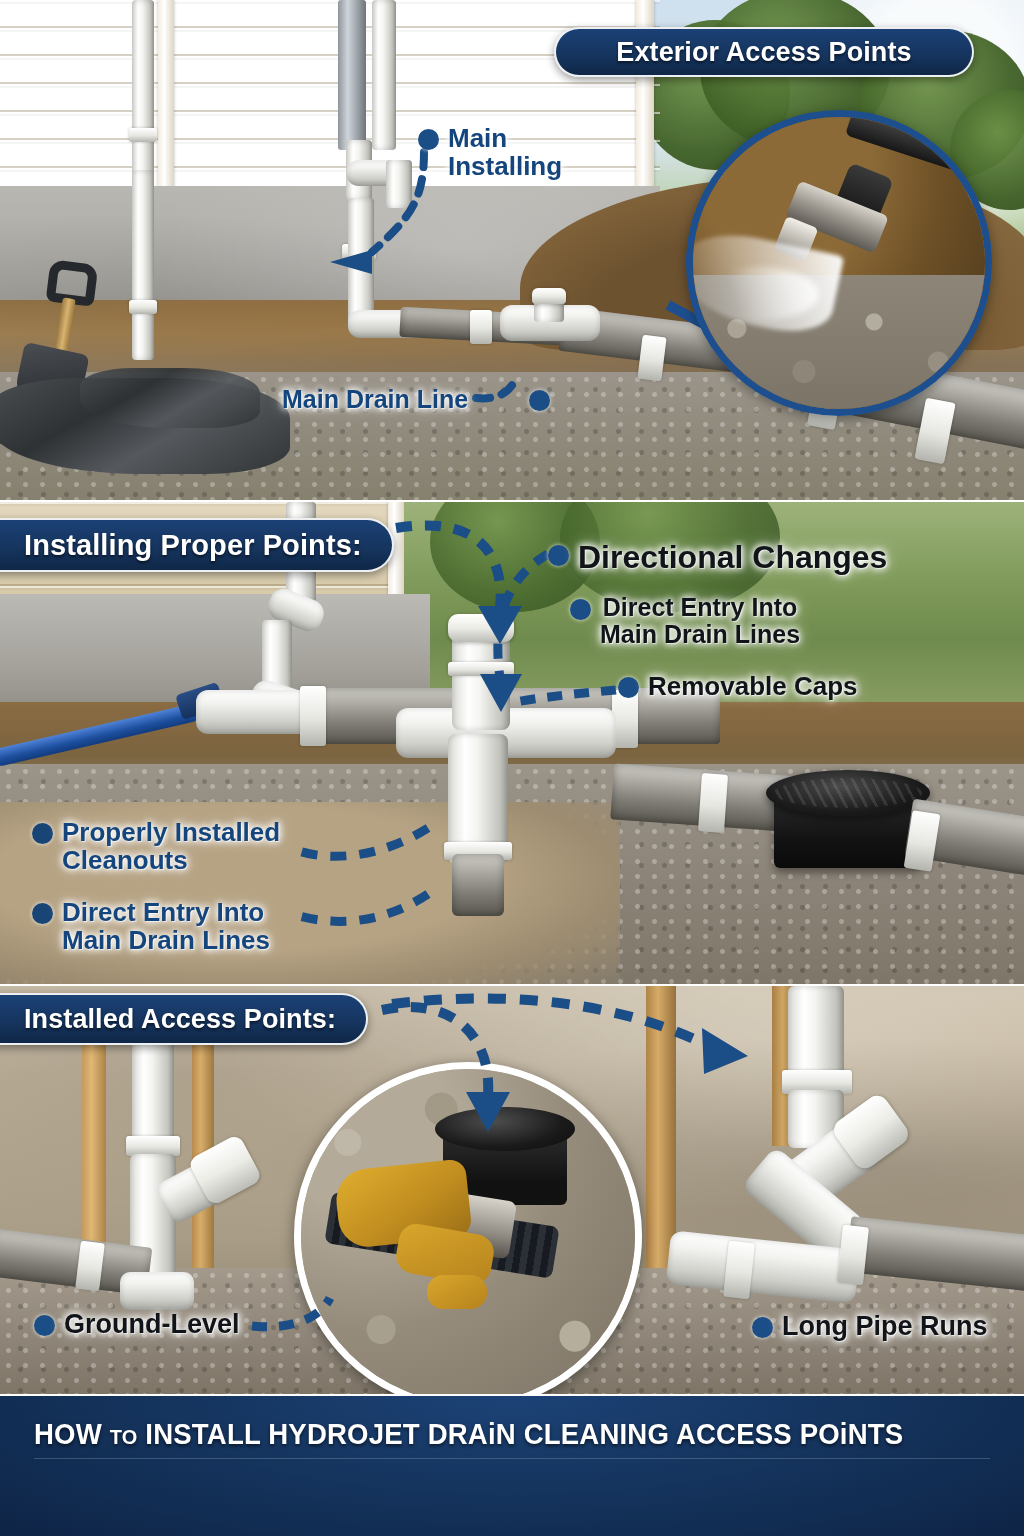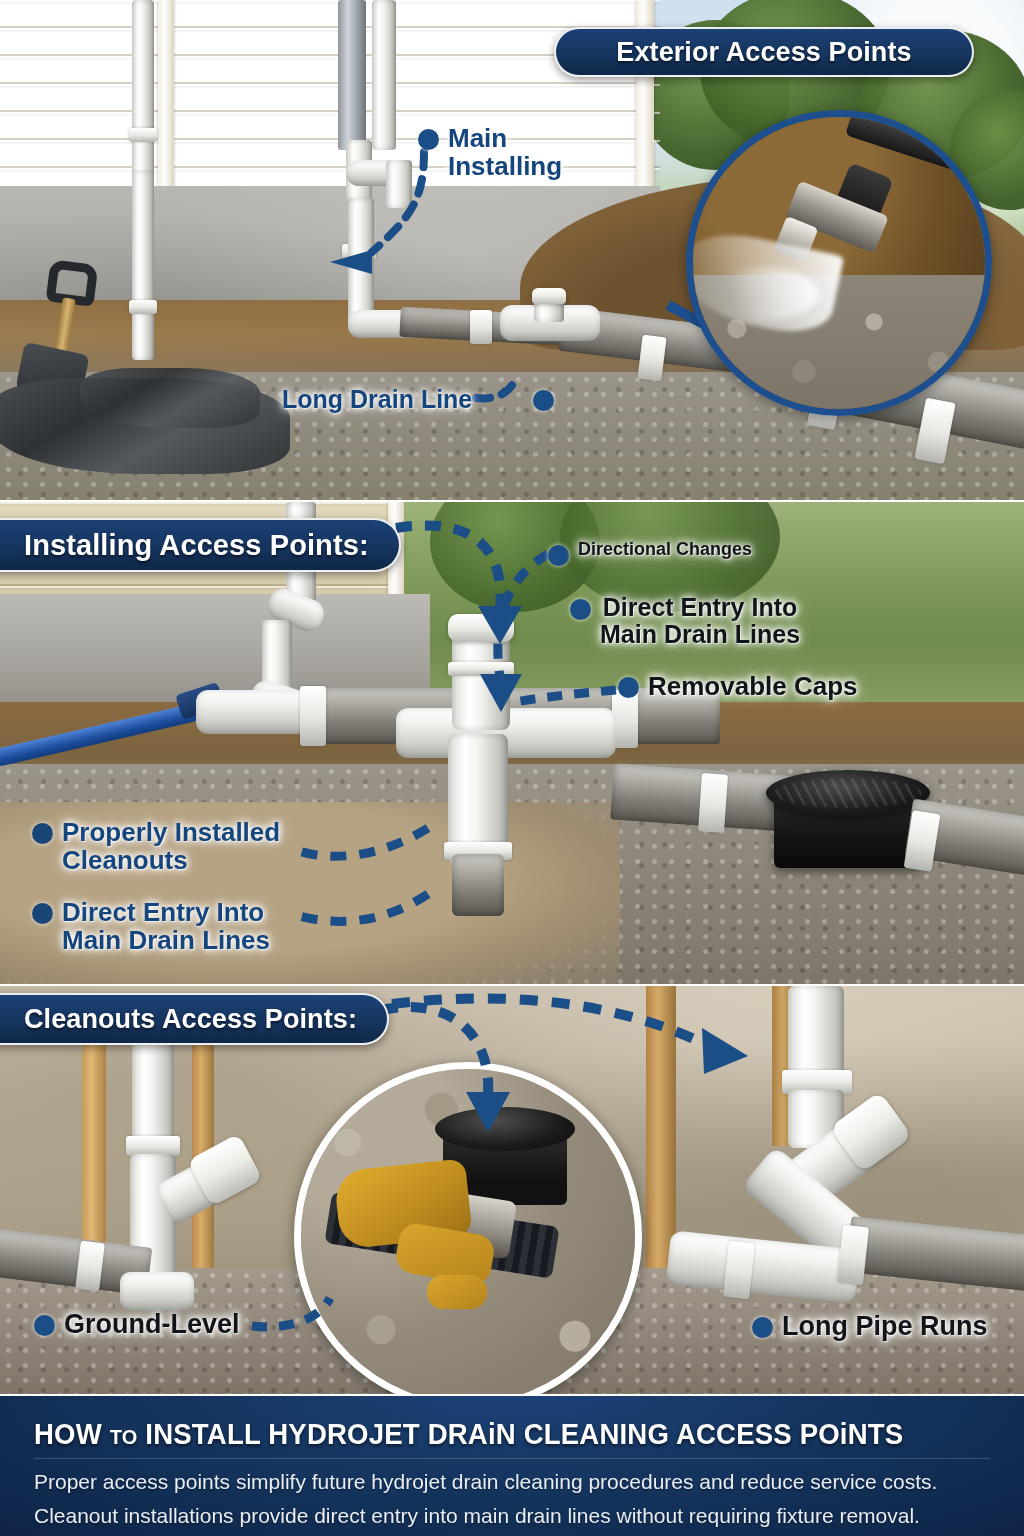--- a/index.html
+++ b/index.html
@@ -349,21 +349,21 @@
       <span>Exterior Access Points</span>
     </div>
 
     <div class="callout" style="left:418px;top:124px;">
       <span class="dot"></span>
       <span class="ctext navy" style="font-size:26px;">Main
 Installing</span>
     </div>
 
     <div class="callout" style="left:282px;top:386px;">
-      <span class="ctext navy" style="font-size:25px;">Long Drain Line</span>
+      <span class="ctext navy" style="font-size:25px;">Main Drain Line</span>
       <span class="dot" style="margin-left:52px;margin-top:4px;"></span>
     </div>
   </div>
 
   <div class="seam" style="top:500px;height:2px;"></div>
 
   <div class="panel" id="panel-installing">
     <div class="photo">
 
       <div style="position:absolute;left:0;top:0;width:420px;height:100px;
@@ -439,26 +439,26 @@
         <path d="M480,172 l42,0 l-21,38 Z" fill="#1b4d86"></path>
 
         <path d="M616,188 C572,192 536,196 516,200" fill="none" stroke="#1b4d86" stroke-width="9" stroke-dasharray="15 12" stroke-linecap="butt"></path>
 
         <path d="M428,326 C380,356 330,360 296,348" fill="none" stroke="#1b4d86" stroke-width="9" stroke-dasharray="16 13" stroke-linecap="butt"></path>
         <path d="M428,392 C380,424 330,424 292,412" fill="none" stroke="#1b4d86" stroke-width="9" stroke-dasharray="16 13" stroke-linecap="butt"></path>
       </svg>
     </div>
 
     <div class="banner" id="banner-installing" style="top:16px;">
-      <span>Installing Access Points:</span>
+      <span>Installing Proper Points:</span>
     </div>
 
     <div class="callout" style="left:548px;top:38px;">
       <span class="dot"></span>
-      <span class="ctext black" style="font-size:18px;">Directional Changes</span>
+      <span class="ctext black" style="font-size:32px;">Directional Changes</span>
     </div>
 
     <div class="callout" style="left:570px;top:92px;">
       <span class="dot"></span>
       <span class="ctext black" style="font-size:25px;text-align:center;">Direct Entry Into
 Main Drain Lines</span>
     </div>
 
     <div class="callout" style="left:32px;top:316px;">
       <span class="dot dark"></span>
@@ -571,33 +571,32 @@
         <path d="M466,106 l44,0 l-22,40 Z" fill="#1b4d86"></path>
 
         <path d="M392,18 C540,0 650,28 716,64" fill="none" stroke="#1b4d86" stroke-width="10" stroke-dasharray="18 14"></path>
         <path d="M702,42 l46,28 l-44,18 Z" fill="#1b4d86"></path>
 
         <path d="M252,340 C292,344 320,332 330,312" fill="none" stroke="#1b4d86" stroke-width="9" stroke-dasharray="15 12"></path>
       </svg>
     </div>
 
     <div class="banner" id="banner-interior" style="top:7px;">
-      <span>Cleanouts Access Points:</span>
+      <span>Installed Access Points:</span>
     </div>
 
     <div class="callout" style="left:34px;top:324px;">
       <span class="dot"></span>
       <span class="ctext black" style="font-size:27px;">Ground-Level</span>
     </div>
 
     <div class="callout" style="left:752px;top:326px;text-align:center;">
       <span class="dot"></span>
       <span class="ctext black" style="font-size:27px;">Long Pipe Runs</span>
     </div>
   </div>
 
   <div id="footer">
     <div id="footer-title"><span>HOW </span><span class="small">TO</span><span> INSTALL HYDROJET DRAiN CLEANING ACCESS POiNTS</span></div>
     <div class="thinline"></div>
-    <div id="footer-body">Proper access points simplify future hydrojet drain cleaning procedures and reduce service costs. Cleanout installations provide direct entry into main drain lines without requiring fixture removal.</div>
   </div>
 
 </div>
 
 </body></html>

